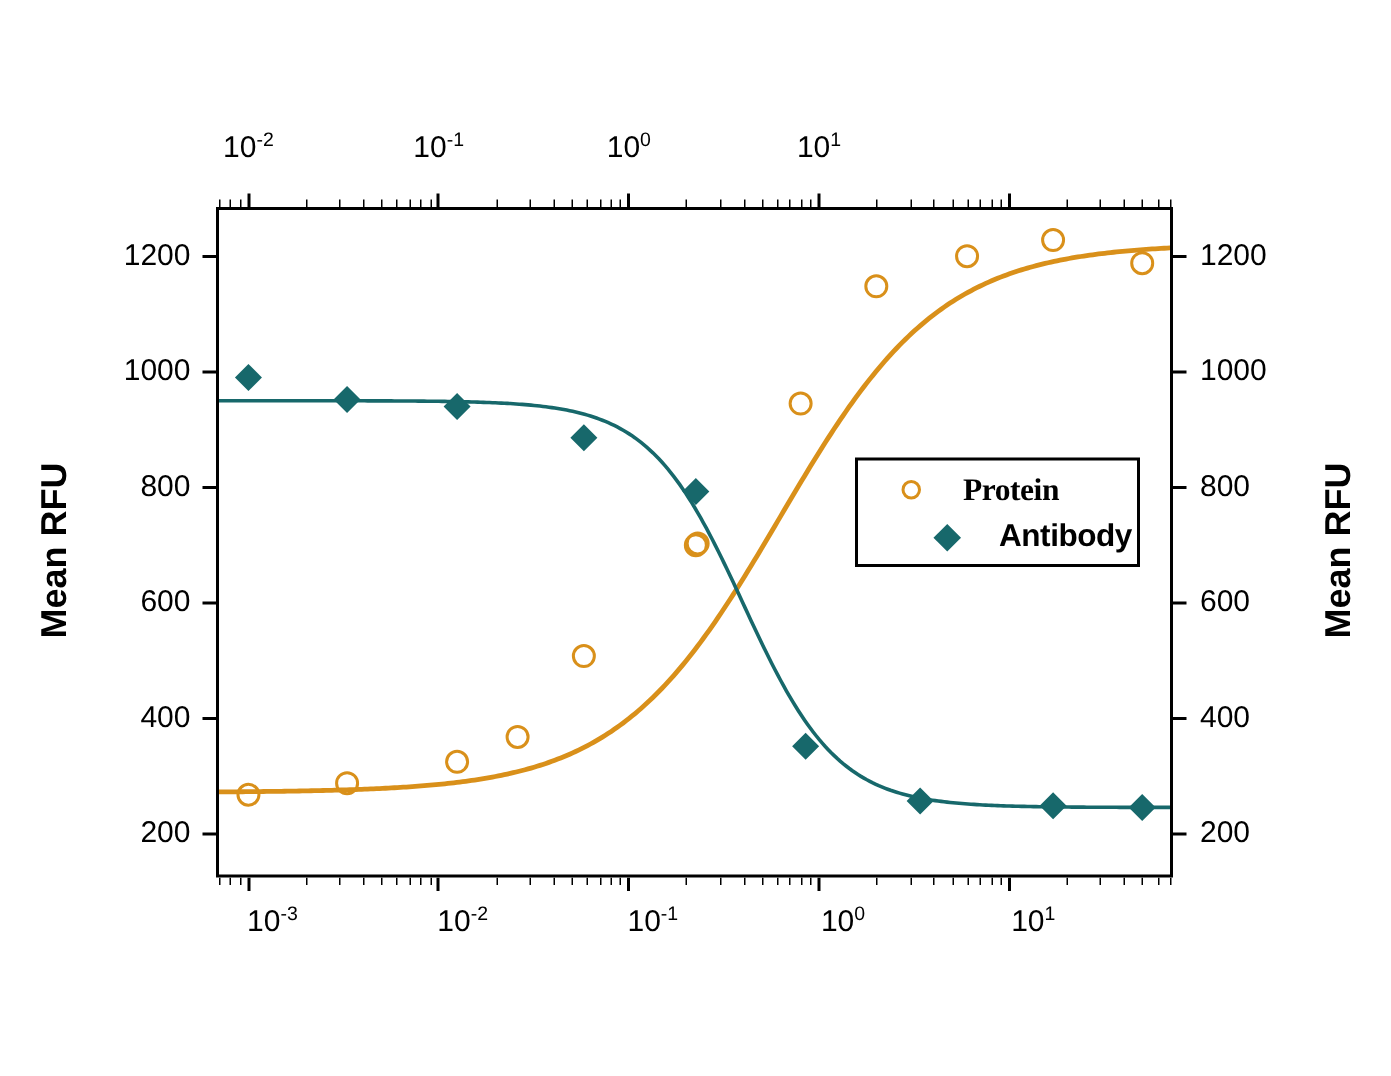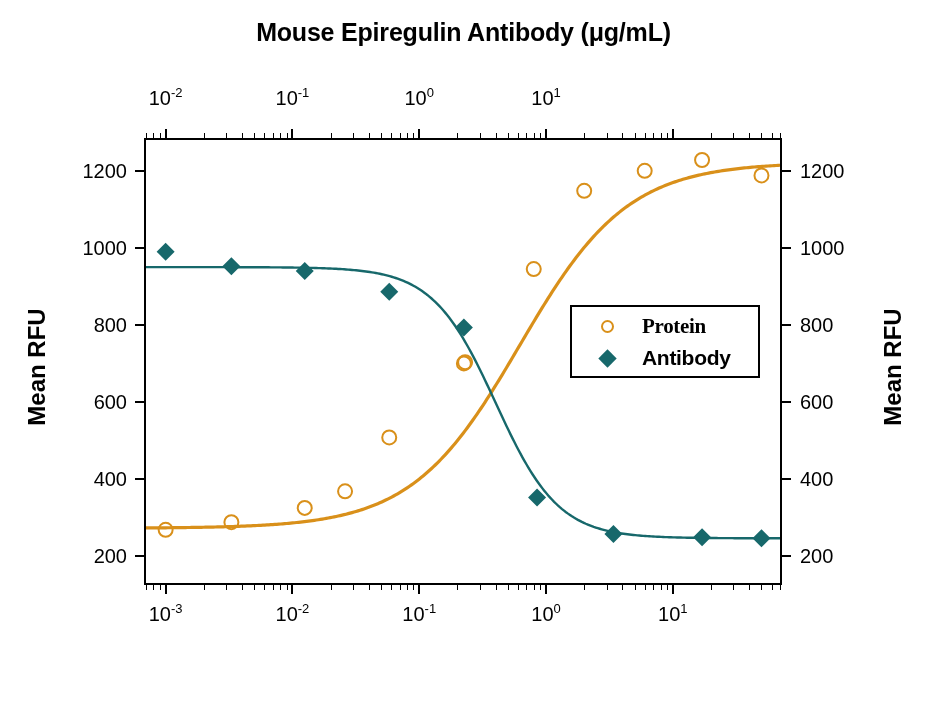--- a/index.html
+++ b/index.html
@@ -42,53 +42,52 @@
   .tick{position:absolute;background:#000;}
   .tick-v-maj{width:2px;height:9px;}
   .tick-v-min{width:1px;height:5px;}
   .tick-h-maj{width:9px;height:2px;}
 
   
   .tl{position:absolute;font-size:20px;white-space:nowrap;
       font-family:"Liberation Sans","DejaVu Sans",sans-serif;}
   .tl sup{font-size:13px;vertical-align:super;}
   .tl-top{transform:translateX(-50%);}
-  .tl-bot{transform:translateX(-50%);}
+  .tl-bot{transform:translateX(-50%);margin-left:16px;}
   .tl-yl{transform:translateY(-50%);text-align:right;}
   .tl-yr{transform:translateY(-50%);text-align:left;}
 
   
   .legend{
     position:absolute;left:570px;top:305px;width:190px;height:73px;
     border:2px solid #000;background:#fff;box-sizing:border-box;
   }
   .legend-row{position:absolute;left:0;width:100%;height:30px;
     display:flex;align-items:center;}
   .legend-row.r1{top:4px;font-family:Liberation Serif, serif;}
-  .legend-row.r2{top:36px;}
+  .legend-row.r2{top:36px;padding-left:24px;}
   .legend-key{width:70px;display:flex;justify-content:center;align-items:center;}
   .legend-label{font-size:21px;font-weight:bold;letter-spacing:-0.3px;}
 
   .key-circle{
     width:13px;height:13px;border:2px solid #D9901A;border-radius:50%;
     box-sizing:border-box;background:transparent;
   }
   .key-diamond{
     width:13px;height:13px;background:#17686B;
     transform:rotate(45deg);
   }
 
   svg{display:block;}
 </style>
 </head>
 <body>
 
 <div class="fig">
 
-  <div class="title-top">Mouse Epiregulin Antibody (μg/mL)</div>
 
 
   <div class="ytitle ytitle-left">Mean RFU</div>
   <div class="ytitle ytitle-right">Mean RFU</div>
 
   <div id="top-tick-labels">
       <div class="tl tl-top" style="left: 165.642px; top: 85px;">10<sup>-2</sup></div>
       <div class="tl tl-top" style="left: 292.442px; top: 85px;">10<sup>-1</sup></div>
       <div class="tl tl-top" style="left: 419.242px; top: 85px;">10<sup>0</sup></div>
       <div class="tl tl-top" style="left: 546.042px; top: 85px;">10<sup>1</sup></div>

